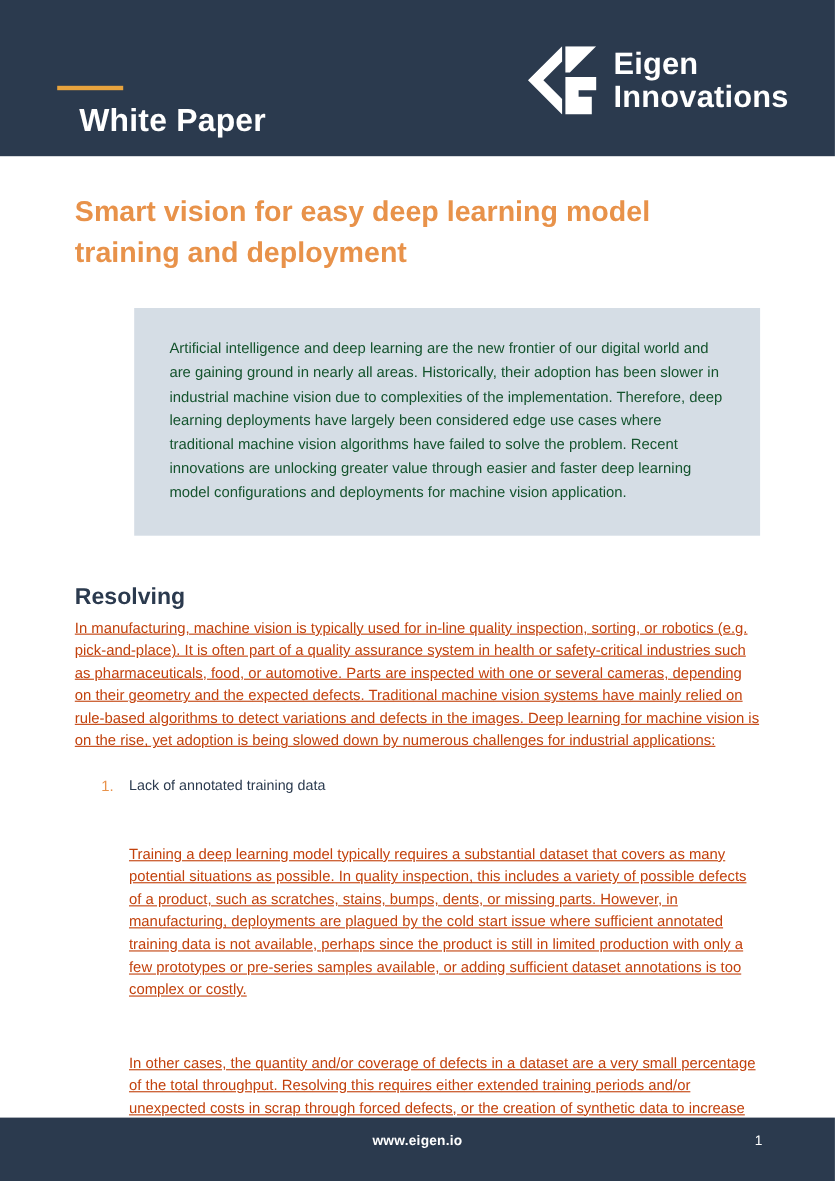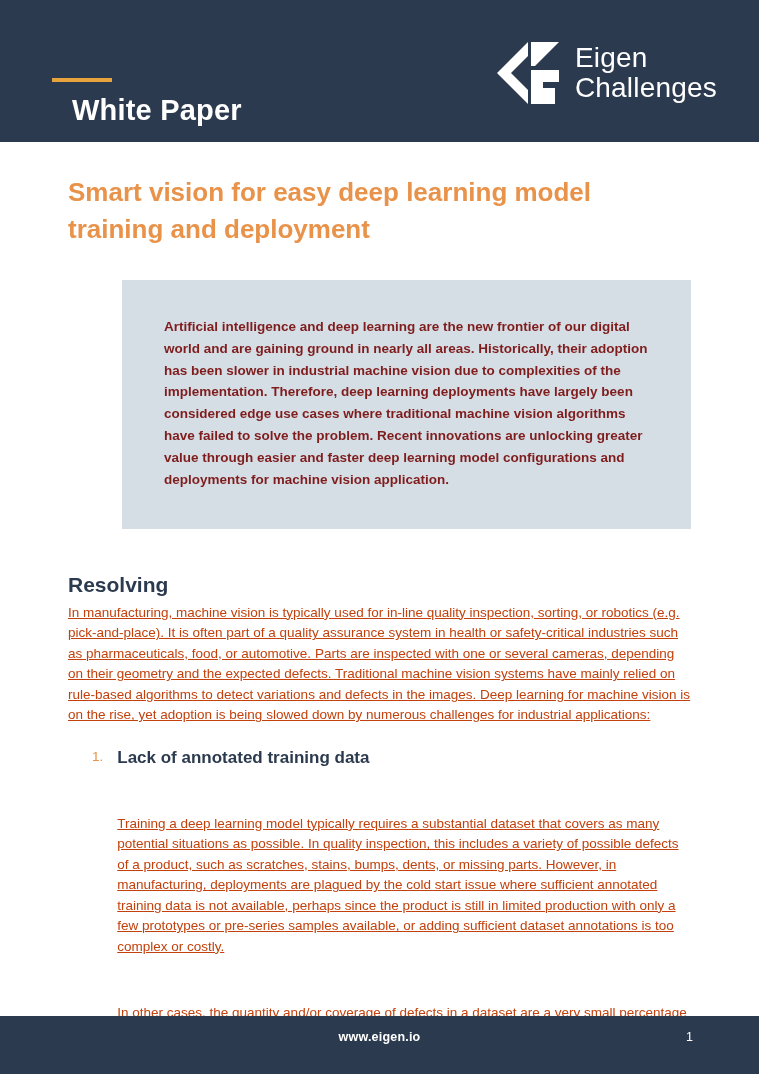--- a/index.html
+++ b/index.html
@@ -60,21 +60,21 @@
     height: 62px;
     flex: 0 0 auto;
   }
   .logo-text {
     color: #ffffff;
     line-height: 1.08;
   }
   .logo-text .l1,
   .logo-text .l2 {
     font-size: 28px;
-    font-weight: normal;
+    font-weight: bold;
     letter-spacing: 0.2px;
     display: block;
   }
 
   
   .content {
     position: relative;
     flex: 1 1 auto;
     padding: 0 68px;
     overflow: hidden;
@@ -88,25 +88,25 @@
     max-width: 560px;
   }
   .abstract {
     margin-top: 32px;
     margin-left: 54px;
     margin-right: 0px;
     background: #d5dde5;
     padding: 26px 30px 28px 32px;
   }
   .abstract p {
-    margin: 10px;
+    margin: 0;
     font-size: 13.5px;
     line-height: 1.62;
-    font-weight: bold;
-    color: #7f1d1d;
+    font-weight: normal;
+    color: #14532d;
   }
   .section-title {
     margin-top: 44px;
     margin-bottom: 6px;
     font-size: 21px;
     font-weight: bold;
     color: #2b3a4e;
   }
   .body-p {
     margin: 0 0 0 0;
@@ -129,22 +129,22 @@
     color: #e8924a;
     font-size: 13.5px;
     font-weight: normal;
     flex: 0 0 auto;
     padding-top: 1px;
   }
   .list-body {
     flex: 1 1 auto;
   }
   .list-heading {
-    font-size: 17px;
-    font-weight: bold;
+    font-size: 13px;
+    font-weight: normal;
     color: #2b3a4e;
     margin-bottom: 20px;
   }
   .list-body .body-p {
     margin-bottom: 20px;
     margin-top: 46px;
   }
   .list-body .body-p:last-child {
     margin-bottom: 0;
   }
@@ -187,21 +187,21 @@
     <div class="logo-wrap">
       <span class="logo-mark">
         <svg viewBox="0 0 66 62" width="66" height="62" aria-hidden="true">
           <polygon points="2,31 33,0 33,14 16,31 33,48 33,62" fill="#ffffff"></polygon>
           <polygon points="36,0 64,0 40,24 36,24" fill="#ffffff"></polygon>
           <polygon points="36,28 64,28 64,40 48,40 48,46 60,46 60,62 36,62" fill="#ffffff"></polygon>
         </svg>
       </span>
       <span class="logo-text">
         <span class="l1">Eigen</span>
-        <span class="l2">Challenges</span>
+        <span class="l2">Innovations</span>
       </span>
     </div>
   </div>
 
   <div class="content">
 
     <h1 class="doc-title">Smart vision for easy deep learning model training and deployment</h1>
 
     <div class="abstract">
       <p>Artificial intelligence and deep learning are the new frontier of our digital world and are gaining ground in nearly all areas. Historically, their adoption has been slower in industrial machine vision due to complexities of the implementation. Therefore, deep learning deployments have largely been considered edge use cases where traditional machine vision algorithms have failed to solve the problem. Recent innovations are unlocking greater value through easier and faster deep learning model configurations and deployments for machine vision application.</p>

